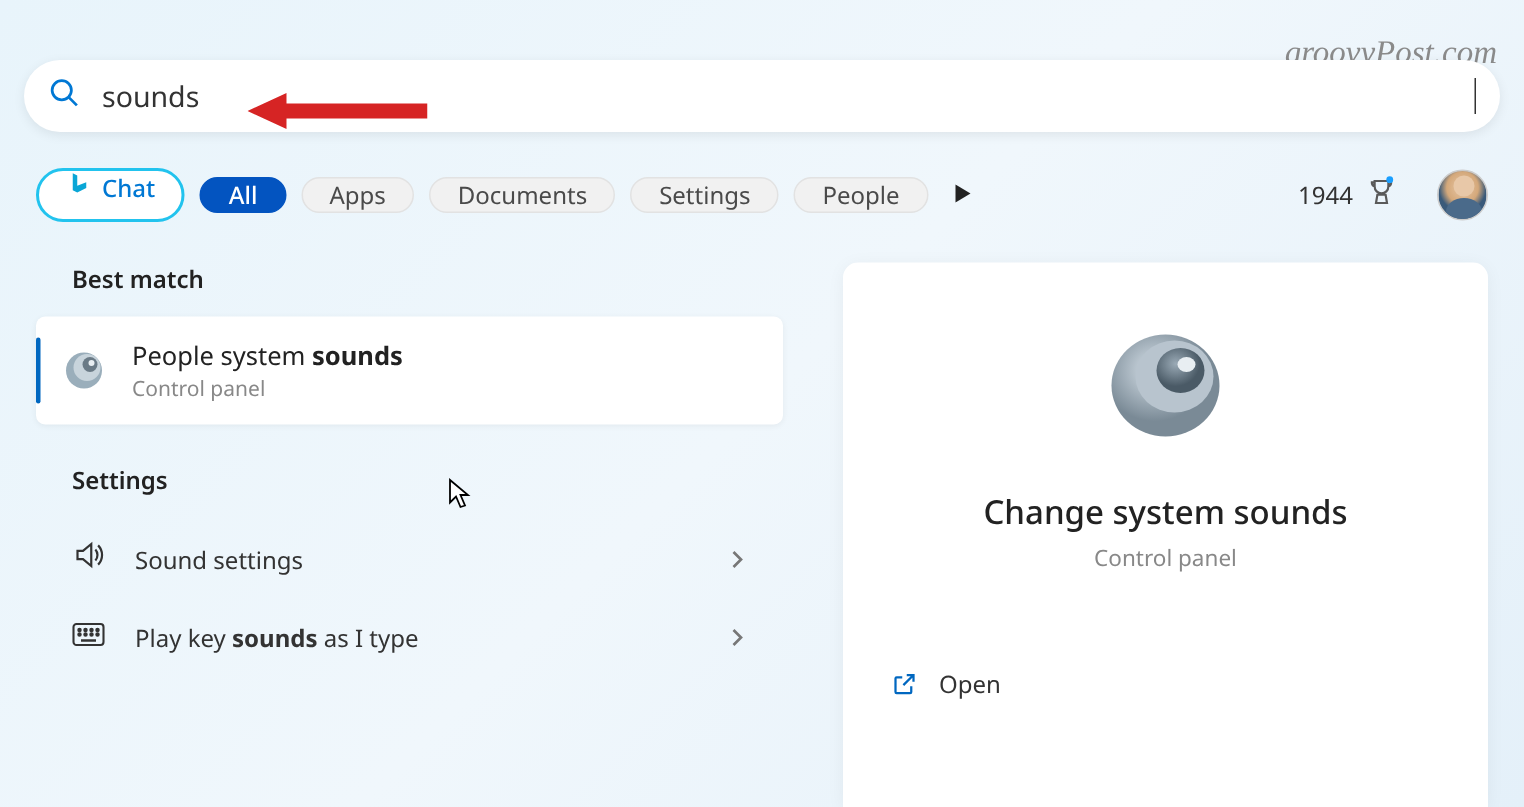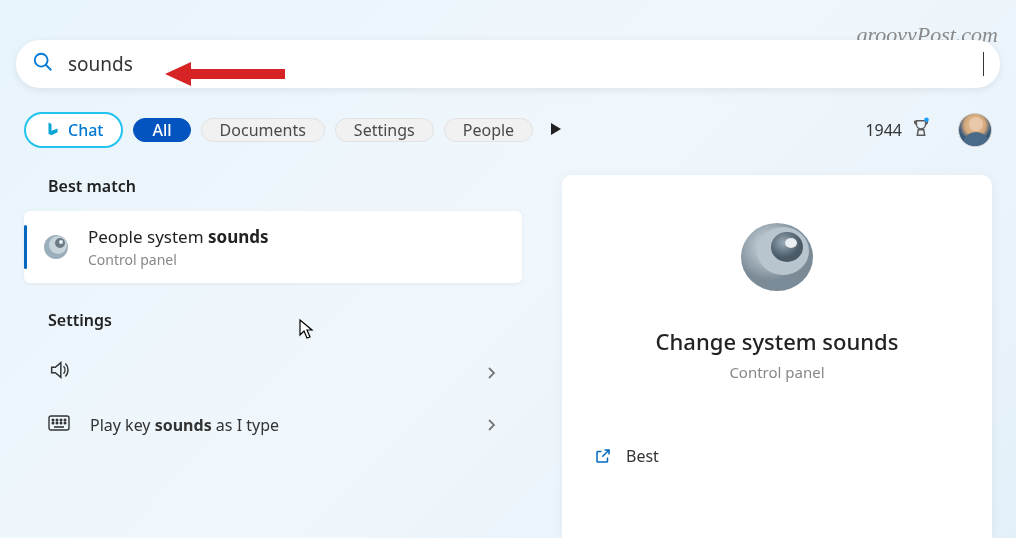--- a/index.html
+++ b/index.html
@@ -6,21 +6,21 @@
     body { width: 1016px; height: 538px; background: linear-gradient(135deg, #e8f4fb 0%, #f0f7fc 50%, #e4f0f9 100%); position: relative; overflow: hidden; }
     .watermark { position: absolute; top: 22px; right: 18px; font-family: Georgia, serif; font-style: italic; font-size: 22px; color: #8a8a8a; }
     .search-bar { position: absolute; top: 40px; left: 16px; right: 16px; height: 48px; background: #fff; border-radius: 24px; display: flex; align-items: center; padding: 0 16px; box-shadow: 0 2px 8px rgba(0,0,0,0.08); }
     .search-icon-wrap svg { width: 22px; height: 22px; stroke: #0078d4; fill: none; stroke-width: 2; }
     .search-input { flex: 1; border: none; outline: none; font-size: 19px; color: #333; margin-left: 14px; background: transparent; }
     .caret { width: 1px; height: 24px; background: #333; animation: blink 1s infinite; }
     @keyframes blink { 50% { opacity: 0; } }
     .arrow-annot { position: absolute; top: 60px; left: 165px; }
     .arrow-annot svg { width: 120px; height: 28px; }
     .filter-row { position: absolute; top: 110px; left: 24px; right: 24px; height: 40px; display: flex; align-items: center; gap: 10px; }
-    .chat-pill { display: flex; align-items: center; gap: 6px; height: 36px; padding: 0 18px; border: 2px solid #22c3ee; border-radius: 18px; background: #fff; color: #0078d4; font-size: 16px; font-weight: 500; }
+    .chat-pill { display: flex; align-items: flex-start; gap: 6px; height: 36px; padding: 0 18px; border: 2px solid #22c3ee; border-radius: 18px; background: #fff; color: #0078d4; font-size: 16px; font-weight: 500; }
     .chat-pill svg { width: 18px; height: 18px; }
     .pill { height: 24px; padding: 0 18px; border-radius: 18px; background: #f1f1f1; color: #4a4a4a; font-size: 16px; display: flex; align-items: center; border: 1px solid #e2e2e2; }
     .pill.active { background: #0354c0; color: #fff; border-color: #0354c0; font-weight: 500; }
     .play-icon { margin-left: 6px; }
     .spacer { flex: 1; }
     .points { display: flex; align-items: center; gap: 8px; font-size: 16px; color: #333; }
     .trophy svg { width: 22px; height: 22px; }
     .avatar { width: 34px; height: 34px; border-radius: 50%; background: radial-gradient(circle at 50% 35%, #e8c8a8 0%, #d4a87a 40%, #3a5a7a 60%); margin-left: 16px; border: 1px solid #ccc; position: relative; overflow: hidden; }
     .avatar::before { content: ''; position: absolute; width: 14px; height: 14px; background: #e8c8a8; border-radius: 50%; top: 3px; left: 10px; }
     .avatar::after { content: ''; position: absolute; width: 24px; height: 18px; background: #4a6a8a; border-radius: 50% 50% 0 0; bottom: -4px; left: 5px; }
@@ -65,20 +65,21 @@
 </div>
 
 <div class="filter-row">
   <div class="chat-pill">
     <svg viewBox="0 0 24 24">
         <path d="M6 2 L6 17 L10 19 L18 15 L18 10 L10 13 L10 4 Z" fill="#0aa6d6"></path>
       </svg>
     <span>Chat</span>
   </div>
   <div class="pill active">All</div>
+  <div class="pill">Apps</div>
   <div class="pill">Documents</div>
   <div class="pill">Settings</div>
   <div class="pill">People</div>
   <span class="play-icon">
     <svg width="14" height="14" viewBox="0 0 14 14">
         <polygon points="2,1 12,7 2,13" fill="#222"></polygon>
       </svg>
   </span>
   <div class="spacer"></div>
   <div class="points">
@@ -114,20 +115,23 @@
     </div>
 
     <div class="section-head">Settings</div>
 
     <div class="settings-row">
       <span>
         <svg width="22" height="22" viewBox="0 0 24 24" fill="none" stroke="#333" stroke-width="1.6">
             <path d="M4 9v6h4l6 5V4l-6 5H4z"></path>
             <path d="M17 8a6 6 0 010 8M19 5a10 10 0 010 14"></path>
           </svg>
+      </span>
+      <span>
+        <span>Sound settings</span><b></b><span></span>
       </span>
       <span class="chev">
         <svg width="12" height="12" viewBox="0 0 12 12">
             <path d="M3 1l5 5-5 5" fill="none" stroke="#777" stroke-width="1.8"></path>
           </svg>
       </span>
     </div>
 
     <div class="settings-row">
       <span>
@@ -173,21 +177,21 @@
         <ellipse cx="56" cy="38" rx="16" ry="15" fill="url(#g2)"></ellipse>
         <ellipse cx="60" cy="34" rx="6" ry="5" fill="#e8eef2"></ellipse>
       </svg>
     </div>
     <div class="preview-title">Change system sounds</div>
     <div class="preview-sub">Control panel</div>
     <div class="open-row">
       <svg viewBox="0 0 24 24">
           <path d="M14 4h6v6M20 4l-9 9M18 14v5a1 1 0 01-1 1H5a1 1 0 01-1-1V7a1 1 0 011-1h5"></path>
         </svg>
-      <span>Best</span>
+      <span>Open</span>
     </div>
   </div>
 </div>
 
 <div class="cursor-annot">
   <svg width="18" height="22" viewBox="0 0 18 22">
       <path d="M2 2 L2 17 L6 13 L9 20 L12 19 L9 12 L14 12 Z" fill="#fff" stroke="#000" stroke-width="1.2"></path>
     </svg>
 </div>
 

